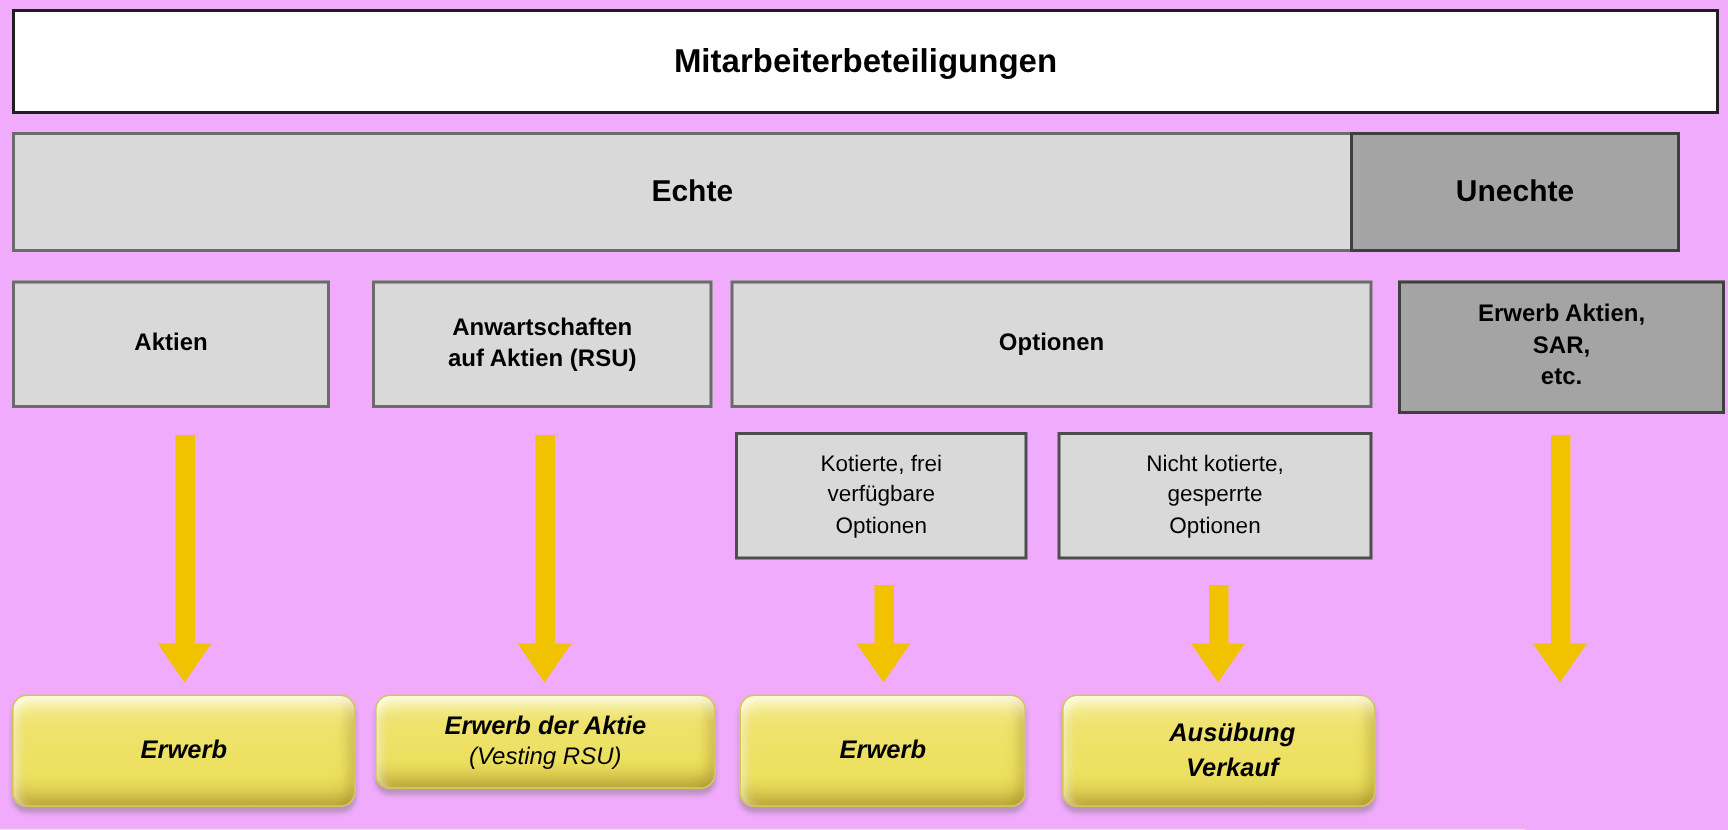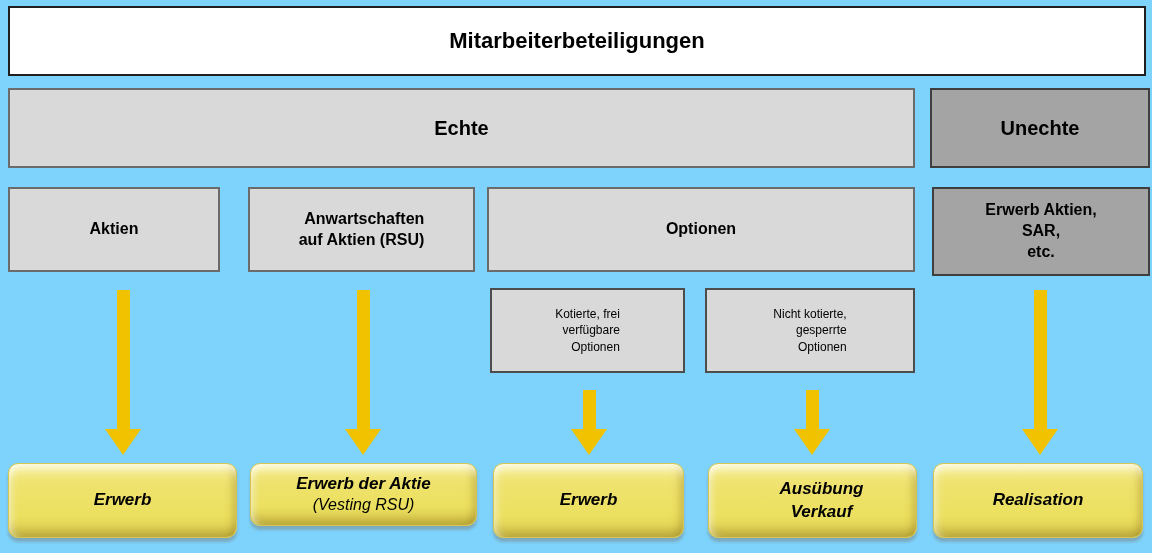--- a/index.html
+++ b/index.html
@@ -1,33 +1,33 @@
 <!DOCTYPE html>
 <html><head>
 <meta charset="utf-8">
 <style>
   html,body{margin:0;padding:0;background:#ffffff;}
   .canvas{
-    position:relative;width:1152px;height:553px;background:#7dd3fc;
+    position:relative;width:1152px;height:553px;background:#f0abfc;
     font-family:"Liberation Sans",sans-serif;color:#000;overflow:hidden;
   }
   .box{
     position:absolute;box-sizing:border-box;
     display:flex;align-items:center;justify-content:center;
     text-align:center;
   }
   .title-box{
     background:#ffffff;border:2px solid #1f1f1f;
     font-weight:bold;font-size:22px;
   }
-  .light{background:#d9d9d9;border:2px solid #6b6b6b;text-align:right;}
+  .light{background:#d9d9d9;border:2px solid #6b6b6b;}
   .dark{background:#a4a4a4;border:2px solid #3f3f3f;}
   .lvl2{font-weight:bold;font-size:20px;}
   .lvl3{font-weight:bold;font-size:16px;line-height:1.3;white-space:pre-line;}
-  .lvl4{font-weight:normal;font-size:12px;line-height:1.35;white-space:pre-line;border-color:#4d4d4d;}
+  .lvl4{font-weight:normal;font-size:15px;line-height:1.35;white-space:pre-line;border-color:#4d4d4d;}
   .outcome{
     border-radius:10px;
     border:1px solid #d4c554;
     background:linear-gradient(180deg,#f6ed94 0%,#efe26e 28%,#ece05f 70%,#e0d055 100%);
     box-shadow:
       inset 0 10px 10px -6px rgba(255,255,250,0.9),
       inset 8px 0 8px -6px rgba(255,255,245,0.65),
       inset -9px 0 9px -6px rgba(160,135,30,0.45),
       inset 0 -11px 11px -6px rgba(140,115,20,0.5),
       0 4px 3px rgba(120,120,120,0.45);
@@ -41,21 +41,21 @@
   .arrow .shaft{width:13px;flex:1;background:#f0c200;}
   .arrow .head{
     width:0;height:0;
     border-left:18px solid transparent;
     border-right:18px solid transparent;
     border-top:26px solid #f0c200;
   }
   
   .pos-title   {left:8px;  top:6px;  width:1138px;height:70px;}
   .pos-echte   {left:8px;  top:88px; width:907px; height:80px;}
-  .pos-unechte {left:930px;top:88px; width:220px; height:80px;text-align:right;}
+  .pos-unechte {left:900px;top:88px; width:220px; height:80px;text-align:right;}
   .pos-aktien  {left:8px;  top:187px;width:212px; height:85px;}
   .pos-rsu     {left:248px;top:187px;width:227px; height:85px;}
   .pos-optionen{left:487px;top:187px;width:428px; height:85px;}
   .pos-phantom {left:932px;top:187px;width:218px; height:89px;}
   .pos-kotierte{left:490px;top:288px;width:195px; height:85px;}
   .pos-nichtkot{left:705px;top:288px;width:210px; height:85px;}
   .pos-arr-aktien {left:105px; top:290px;width:36px;height:165px;}
   .pos-arr-rsu    {left:345px; top:290px;width:36px;height:165px;}
   .pos-arr-kot    {left:571px; top:390px;width:36px;height:65px;}
   .pos-arr-nichtkot{left:794px;top:390px;width:36px;height:65px;}
@@ -117,15 +117,14 @@
   <div class="box outcome pos-out2">
     <span>Erwerb der Aktie</span>
     <span class="sub">(Vesting RSU)</span>
   </div>
 
   <div class="box outcome pos-out3">Erwerb</div>
 
   <div class="box outcome pos-out4">Ausübung
 Verkauf</div>
 
-  <div class="box outcome pos-out5">Realisation</div>
 
 </div>
 
 </body></html>

